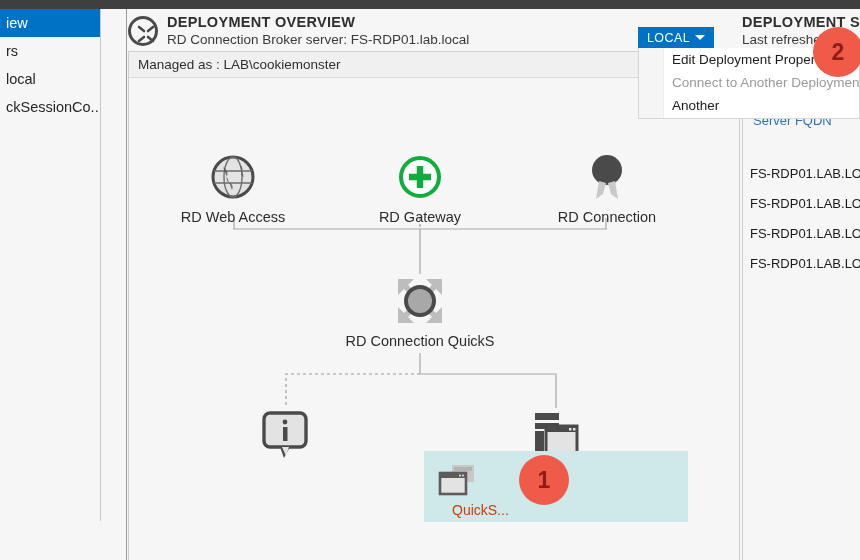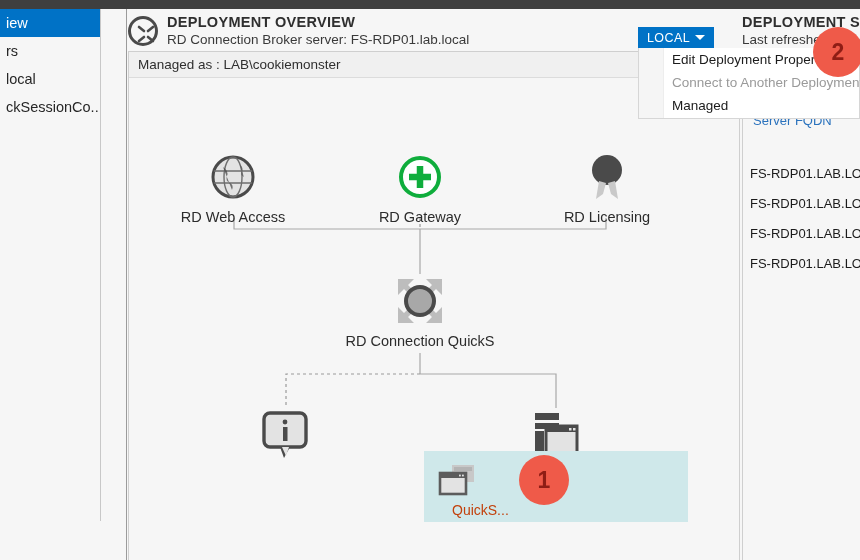--- a/index.html
+++ b/index.html
@@ -230,21 +230,21 @@
 
   <div class="menu">
     <div class="menu-gutter"></div>
     <div class="menu-item">
       <span>Edit Deployment Properties</span>
     </div>
     <div class="menu-item disabled">
       <span>Connect to Another Deployment</span>
     </div>
     <div class="menu-item">
-      <span>Managed</span>
+      <span>Another</span>
     </div>
   </div>
 
   <div class="panel">
     <div class="panel-managed">Managed as : LAB\cookiemonster</div>
 
     <div class="diagram">
 
       <svg width="612" height="483" style="position:absolute;left:0;top:0;">
 
@@ -287,21 +287,21 @@
       </div>
 
       <div class="node" id="n-lic">
         <div class="node-ico">
           <svg width="46" height="48" viewBox="0 0 46 48">
             <circle cx="23" cy="17" r="15" fill="#4a4a4a"></circle>
             <path d="M15 28 L12 46 L19 41 L22 30 Z" fill="#c9c9c9"></path>
             <path d="M31 28 L34 46 L27 41 L24 30 Z" fill="#c9c9c9"></path>
           </svg>
         </div>
-        <div class="node-label">RD Licensing</div>
+        <div class="node-label">RD Connection</div>
       </div>
 
       <div class="node" id="n-cb">
         <div class="node-ico">
           <svg width="52" height="52" viewBox="0 0 52 52">
             <path d="M4 4 L20 4 L14 10 L20 16 L16 20 L10 14 L4 20 Z" fill="#bdbdbd"></path>
             <path d="M48 4 L32 4 L38 10 L32 16 L36 20 L42 14 L48 20 Z" fill="#bdbdbd"></path>
             <path d="M4 48 L20 48 L14 42 L20 36 L16 32 L10 38 L4 32 Z" fill="#bdbdbd"></path>
             <path d="M48 48 L32 48 L38 42 L32 36 L36 32 L42 38 L48 32 Z" fill="#bdbdbd"></path>
             <circle cx="26" cy="26" r="14" fill="#a8a8a8" stroke="#4a4a4a" stroke-width="4"></circle>

